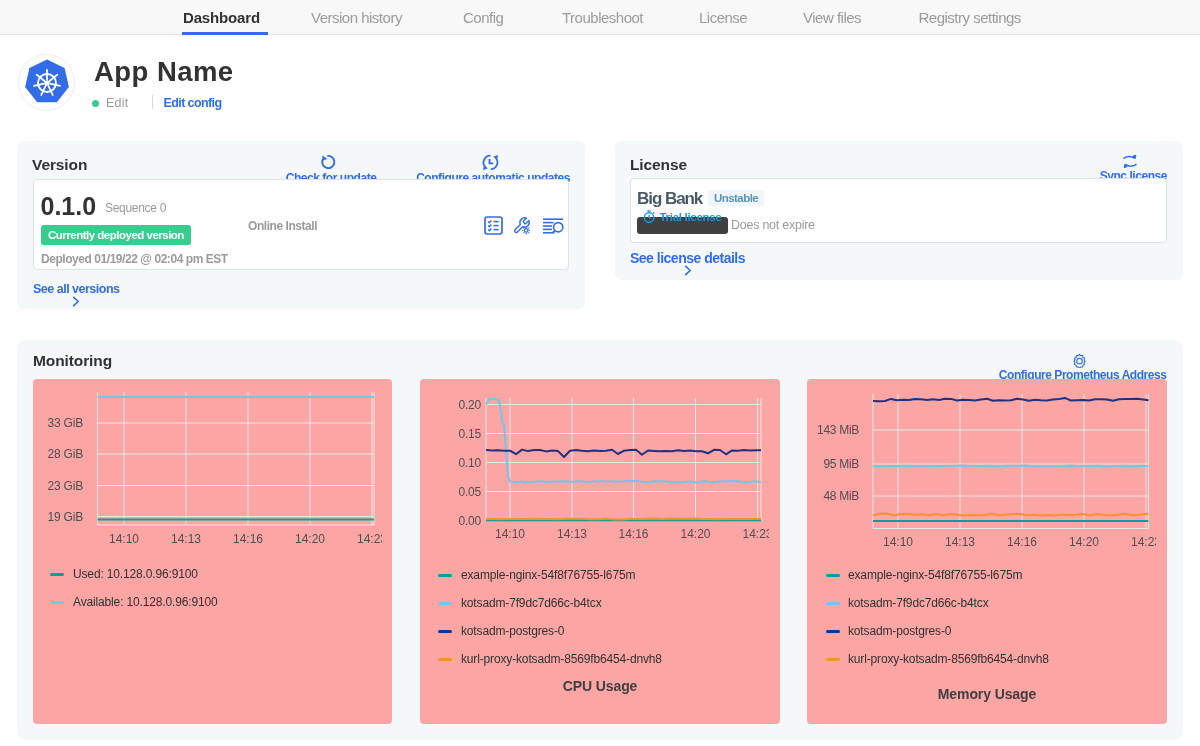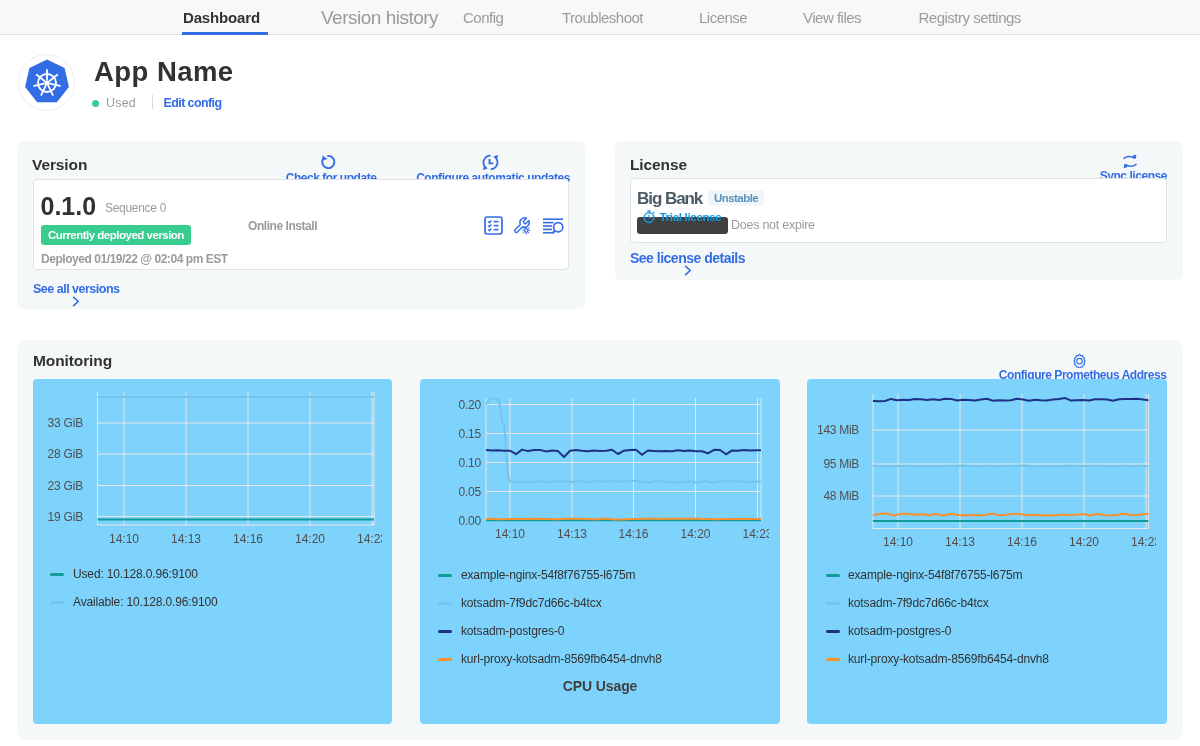--- a/index.html
+++ b/index.html
@@ -1,28 +1,28 @@
 <!DOCTYPE html>
 <html><head><meta charset="utf-8"><style>
 * { margin:0; padding:0; box-sizing:border-box; }
 body { font-family:"Liberation Sans", sans-serif; background:#fff; width:1200px; height:746px; position:relative; overflow:hidden; }
 .abs { position:absolute; white-space:nowrap;text-align:right; }
 .card { position:absolute; background:#f5f8f9; border-radius:6px; }
 .whitebox { position:absolute; background:#fff; border:1px solid #dfe3e6; border-radius:4px; }
-.chartcard { position:absolute; background:#7dd3fc; border-radius:4px; width:359px; height:345px; }
+.chartcard { position:absolute; background:#fca5a5; border-radius:4px; width:359px; height:345px; }
 .hd { position:absolute; font-size:15.5px; font-weight:bold; color:#323232; line-height:16px; letter-spacing:-0.1px; }
 .lk { position:absolute; display:flex; align-items:center; color:#326de6; font-weight:bold; font-size:12px; letter-spacing:-0.45px; line-height:14px; white-space:nowrap;flex-direction:column; }
 .lk svg { flex:none; margin-right:6px; }
 .title { position:absolute; text-align:center; font-size:14px; font-weight:bold; color:#404040; letter-spacing:-0.1px; }
 </style></head>
 <body>
 
 <div class="abs" style="left:0;top:0;width:1200px;height:35px;background:#f8f8f8;border-bottom:1px solid #e3e3e3"></div>
 <div class="abs" style="left:183px;top:10px;font-size:15px;font-weight:bold;letter-spacing:-0.15px;color:#323232;line-height:15px">Dashboard</div>
-<div class="abs" style="left:321px;top:10px;font-size:19px;letter-spacing:-0.5px;color:#9b9b9b;line-height:15px">Version history</div>
+<div class="abs" style="left:311px;top:10px;font-size:15px;letter-spacing:-0.5px;color:#9b9b9b;line-height:15px">Version history</div>
 <div class="abs" style="left:463px;top:10px;font-size:15px;letter-spacing:-0.5px;color:#9b9b9b;line-height:15px">Config</div>
 <div class="abs" style="left:562px;top:10px;font-size:15px;letter-spacing:-0.5px;color:#9b9b9b;line-height:15px">Troubleshoot</div>
 <div class="abs" style="left:699px;top:10px;font-size:15px;letter-spacing:-0.5px;color:#9b9b9b;line-height:15px">License</div>
 <div class="abs" style="left:803px;top:10px;font-size:15px;letter-spacing:-0.5px;color:#9b9b9b;line-height:15px">View files</div>
 <div class="abs" style="left:918.5px;top:10px;font-size:15px;letter-spacing:-0.5px;color:#9b9b9b;line-height:15px">Registry settings</div>
 <div class="abs" style="left:182px;top:32px;width:86px;height:3px;background:#326de6"></div>
 
 <div class="abs" style="left:18px;top:54px;width:57px;height:57px;border-radius:50%;background:#fff;border:1px solid #ededed">
     <svg width="50" height="50" viewBox="0 0 50 50" style="position:absolute;left:3px;top:2px">
 <polygon points="25.0,2.5 42.6,11.0 46.9,30.0 34.8,45.3 15.2,45.3 3.1,30.0 7.4,11.0" fill="#326de6"></polygon>
@@ -32,21 +32,21 @@
       <line x1="28.1" y1="26.7" x2="37.9" y2="28.9" stroke="#fff" stroke-width="1.8" stroke-linecap="round"></line>
       <line x1="26.4" y1="28.9" x2="30.7" y2="37.9" stroke="#fff" stroke-width="1.8" stroke-linecap="round"></line>
       <line x1="23.6" y1="28.9" x2="19.3" y2="37.9" stroke="#fff" stroke-width="1.8" stroke-linecap="round"></line>
       <line x1="21.9" y1="26.7" x2="12.1" y2="28.9" stroke="#fff" stroke-width="1.8" stroke-linecap="round"></line>
       <line x1="22.5" y1="24.0" x2="14.7" y2="17.8" stroke="#fff" stroke-width="1.8" stroke-linecap="round"></line>
 <circle cx="25" cy="26" r="2.6" fill="#fff"></circle>
 </svg>
   </div>
 <div class="abs" style="left:94px;top:57.5px;font-size:27.5px;font-weight:bold;color:#323232;letter-spacing:0.45px;line-height:28px">App Name</div>
 <div class="abs" style="left:92px;top:100px;width:7px;height:7px;border-radius:50%;background:#38cc8e"></div>
-<div class="abs" style="left:106px;top:96.5px;font-size:12.5px;color:#9b9b9b;line-height:13px;letter-spacing:0.2px">Used</div>
+<div class="abs" style="left:106px;top:96.5px;font-size:12.5px;color:#9b9b9b;line-height:13px;letter-spacing:0.2px">Edit</div>
 <div class="abs" style="left:152px;top:95px;width:1px;height:14px;background:#d9d9d9"></div>
 <div class="abs" style="left:163.5px;top:96.5px;font-size:12.5px;font-weight:bold;color:#326de6;letter-spacing:-0.6px;line-height:13px">Edit config</div>
 
 <div class="card" style="left:17px;top:141px;width:568px;height:168px"></div>
 <div class="hd" style="left:32px;top:156.5px">Version</div>
 <div class="lk" style="right:823.5px;top:154px">
     <svg width="16" height="17" viewBox="0 0 16 17">
 <path d="M3.2 4.6 A 6.1 6.1 0 1 0 8 1.9" fill="none" stroke="#326de6" stroke-width="1.9" stroke-linecap="round"></path>
 <path d="M2.2 1.2 L3.0 6.2 L7.6 5.0 Z" fill="#326de6"></path>
 </svg>
@@ -243,13 +243,14 @@
       <polyline points="66.0,22.1 72.0,22.2 78.0,22.0 84.0,19.9 90.0,21.2 96.0,20.8 102.0,21.1 108.0,20.0 114.0,20.2 120.0,20.9 126.0,20.3 132.0,20.9 138.0,19.8 144.0,19.9 150.0,21.5 156.0,20.8 162.0,21.0 168.0,21.6 174.0,20.6 180.0,19.8 186.0,21.7 192.0,21.2 198.0,21.4 204.0,21.3 210.0,19.7 216.0,20.6 222.0,21.7 228.0,20.7 234.0,21.2 240.0,21.4 246.0,20.5 252.0,19.9 258.0,18.9 264.0,21.6 270.0,21.2 276.0,20.9 282.0,21.4 288.0,20.2 294.0,20.2 300.0,20.5 306.0,21.8 312.0,20.2 318.0,20.0 324.0,20.0 330.0,19.8 336.0,20.4 341.5,21.2" fill="none" stroke="#1f3182" stroke-width="2" stroke-linejoin="round"></polyline>
     </svg>
 <div style="position:absolute;left:18.5px;top:194.5px;width:14px;height:3px;border-radius:2px;background:#119b99"></div>
     <div style="position:absolute;left:41px;top:188.5px;font-size:12px;letter-spacing:-0.15px;color:#323232;line-height:14px;white-space:nowrap">example-nginx-54f8f76755-l675m</div>
     <div style="position:absolute;left:18.5px;top:222.7px;width:14px;height:3px;border-radius:2px;background:#73c5ea"></div>
     <div style="position:absolute;left:41px;top:216.7px;font-size:12px;letter-spacing:-0.15px;color:#323232;line-height:14px;white-space:nowrap">kotsadm-7f9dc7d66c-b4tcx</div>
     <div style="position:absolute;left:18.5px;top:250.89999999999998px;width:14px;height:3px;border-radius:2px;background:#1f3182"></div>
     <div style="position:absolute;left:41px;top:244.89999999999998px;font-size:12px;letter-spacing:-0.15px;color:#323232;line-height:14px;white-space:nowrap">kotsadm-postgres-0</div>
     <div style="position:absolute;left:18.5px;top:279.09999999999997px;width:14px;height:3px;border-radius:2px;background:#f8912d"></div>
     <div style="position:absolute;left:41px;top:273.09999999999997px;font-size:12px;letter-spacing:-0.15px;color:#323232;line-height:14px;white-space:nowrap">kurl-proxy-kotsadm-8569fb6454-dnvh8</div>
+<div class="title" style="left:0;top:307px;width:360px">Memory Usage</div>
 </div>
 
 </body></html>

